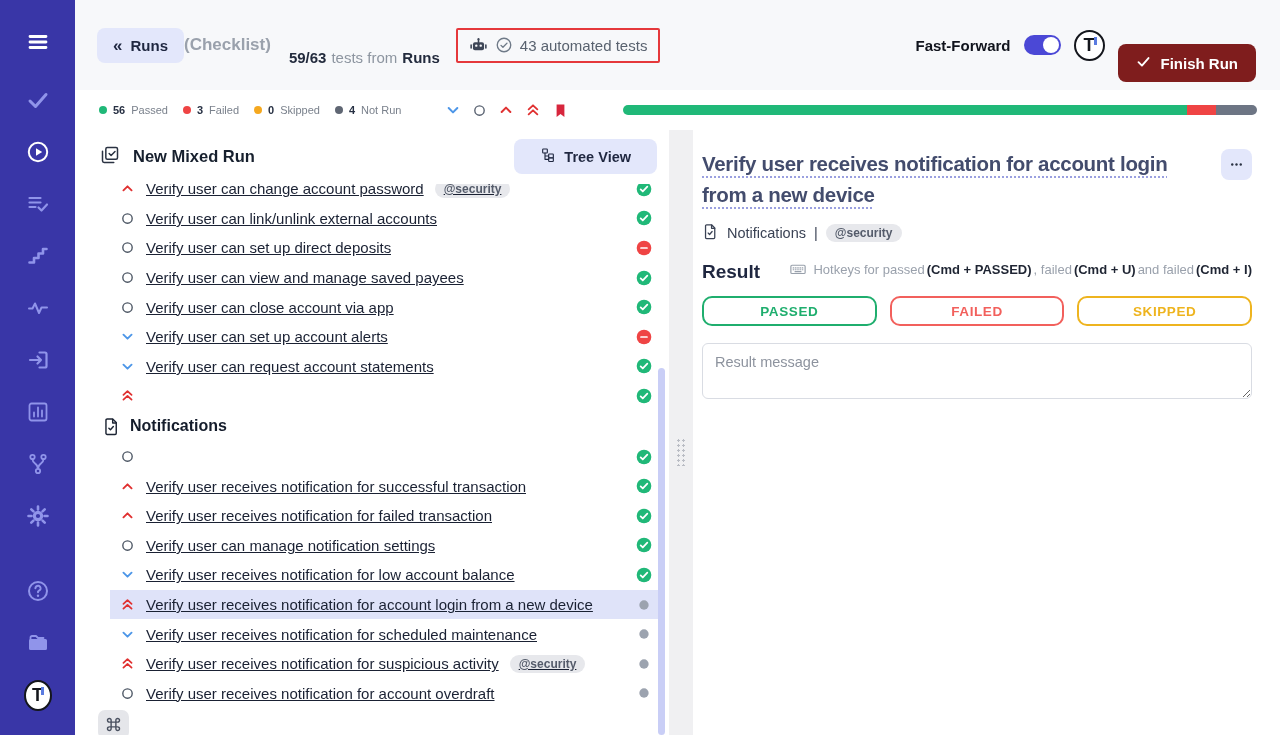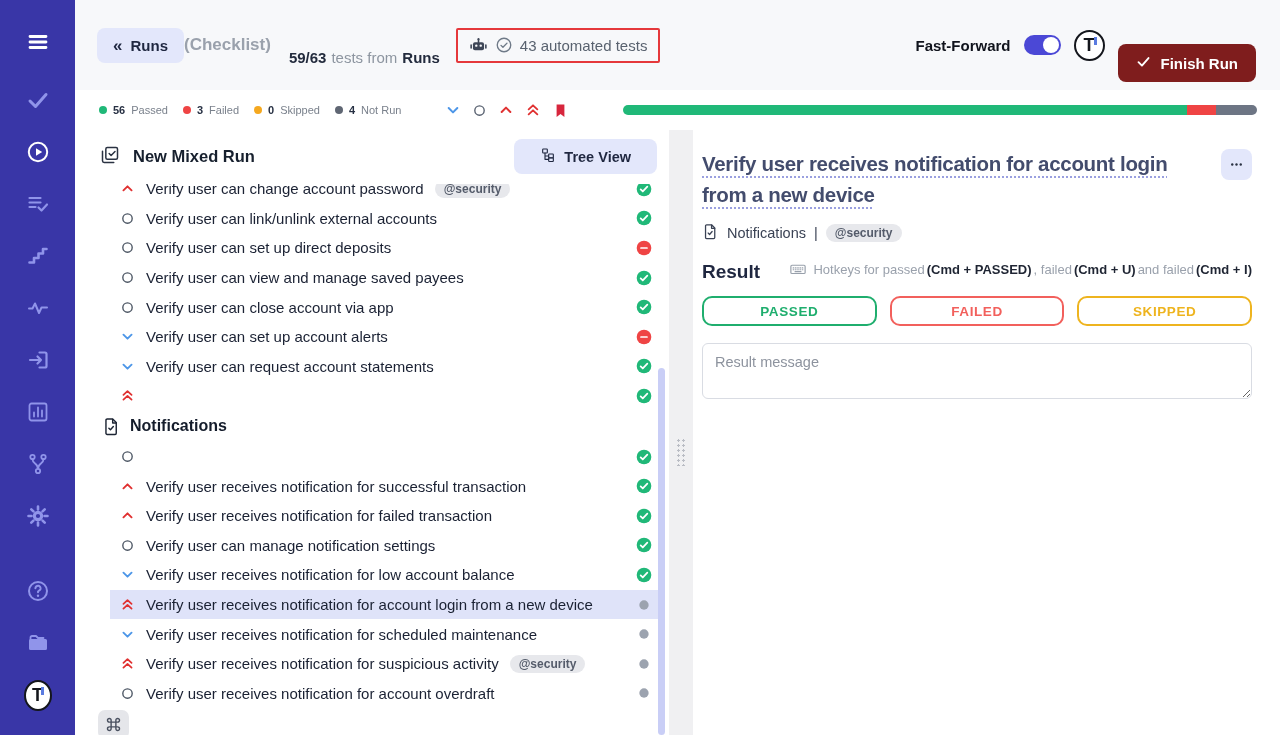--- a/index.html
+++ b/index.html
@@ -54,21 +54,21 @@
   
   .content { flex:1; display:flex; min-height:0; }
   .list-panel { width:583px; flex-shrink:0; display:flex; flex-direction:column; position:relative; min-height:0; }
   .list-head { display:flex; align-items:center; justify-content:space-between; padding:9px 1px 10px 25px; }
   .list-head .lh-left { display:flex; align-items:center; gap:13px; font-size:16.5px; font-weight:bold; color:#17202e; }
   .btn-tree { background:#e3e7fb; border:none; border-radius:8px; color:#1f2740; font-size:14.5px; font-weight:bold;
               padding:8px 26px; display:flex; align-items:center; gap:8px; cursor:pointer; }
   .rows-viewport { flex:1; overflow:hidden; position:relative; }
   .rows { margin-left:35px; width:548px; }
   .row { display:flex; align-items:center; gap:11px; height:29.6px; padding:0 6px 0 10px; font-size:15px;
-         color:#1a2133; white-space:nowrap; cursor:pointer; }
+         color:#1a2133; white-space:nowrap; cursor:pointer;text-decoration:underline; }
   .row.clipped { margin-top:-10px; }
   .row.selected { background:#dfe3f9; }
   .row .t-title { overflow:hidden; text-overflow:ellipsis; }
   .tagpill { background:#e7e8ec; border-radius:10px; padding:2px 9px; font-size:12px; font-weight:bold; color:#555c6b; }
   .row .status { margin-left:auto; display:flex; align-items:center; }
   .section-row { display:flex; align-items:center; gap:9px; height:31px; margin-left:-8px; font-size:16px;
                  font-weight:bold; color:#141c2b; }
   .cmd-btn { position:absolute; left:23px; bottom:-4px; width:31px; height:29px; background:#e5e6ea;
              border-radius:7px; display:flex; align-items:center; justify-content:center; color:#4a5160; cursor:pointer; }
   .vscroll-lane { width:11px; flex-shrink:0; position:relative; }

